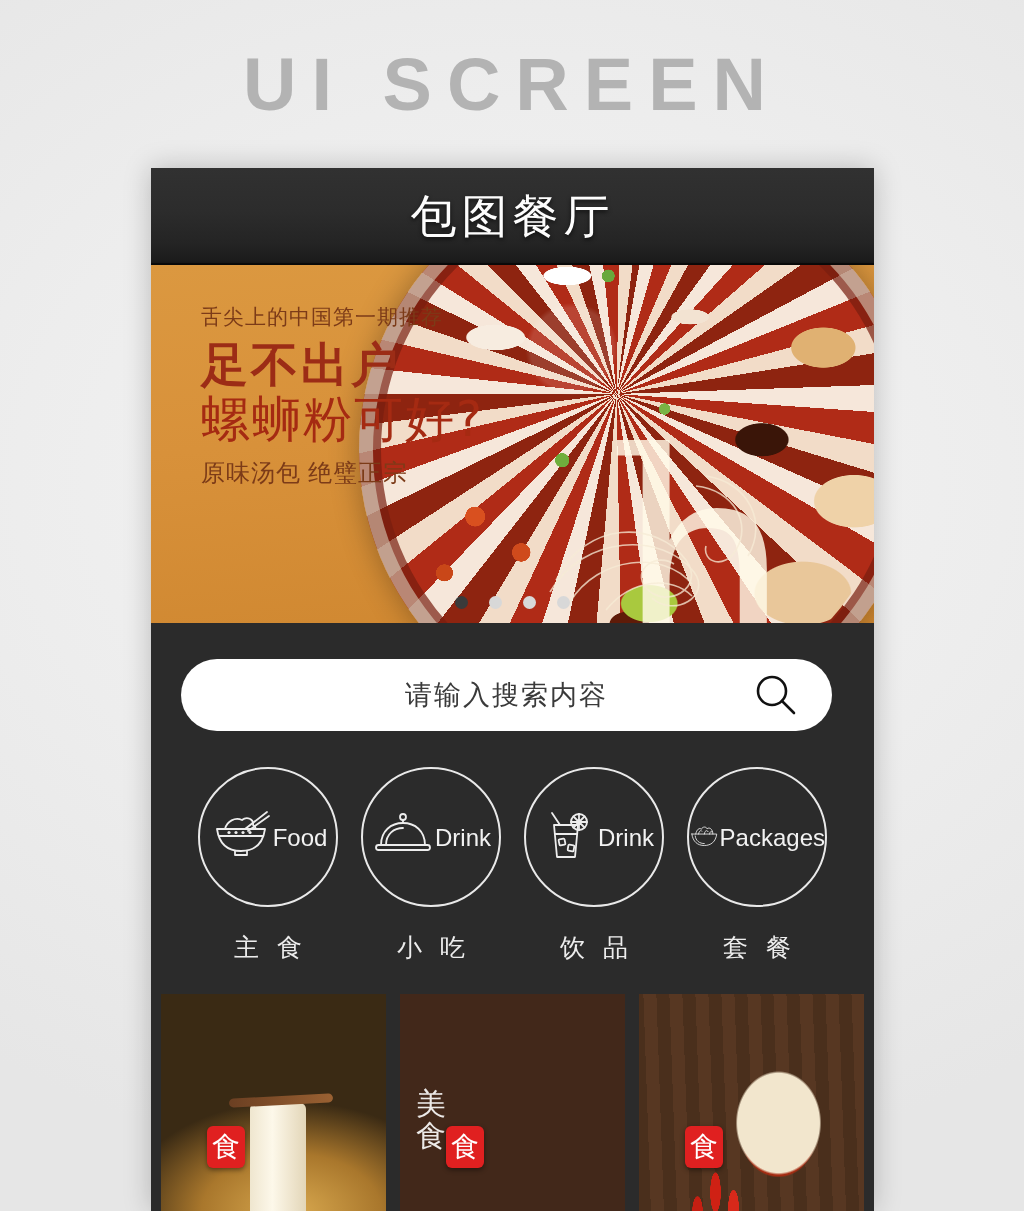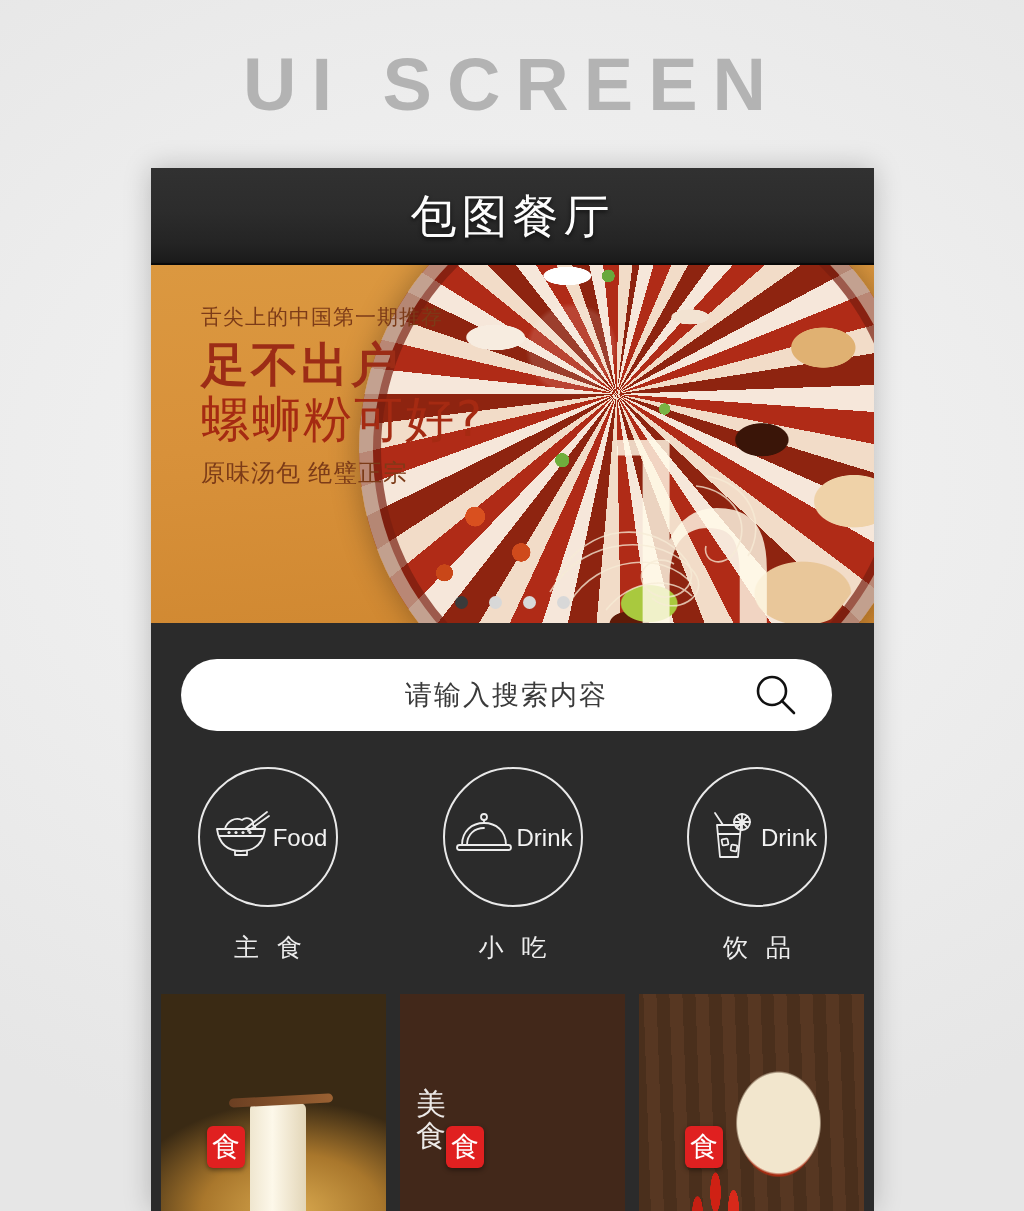--- a/index.html
+++ b/index.html
@@ -456,20 +456,36 @@
             <path d="M45 5 V21 M37 13 H53 M39.5 7.5 L50.5 18.5 M50.5 7.5 L39.5 18.5"></path>
             <rect x="25" y="30" width="6" height="6" rx="1" transform="rotate(-12 28 33)"></rect>
             <rect x="34" y="36" width="6" height="6" rx="1" transform="rotate(10 37 39)"></rect>
           </g>
         </svg>
         <div class="cat-en">Drink</div>
       </div>
       <div class="cat-cn">饮 品</div>
     </div>
 
+    <div class="cat">
+      <div class="cat-circle">
+        <svg class="cat-glyph" viewBox="0 0 64 52">
+          <g fill="none" stroke="#ededed" stroke-width="1.8" stroke-linecap="round" stroke-linejoin="round">
+            <path d="M6 24 H58 C56 40, 46 48, 32 48 C18 48, 8 40, 6 24 Z"></path>
+            <path d="M13 28 C14 38, 22 44, 32 44"></path>
+            <path d="M14 24 C16 14, 22 10, 26 14 C28 8, 36 8, 38 13 C42 9, 50 13, 50 24"></path>
+            <path d="M20 24 C21 17, 25 15, 27 18"></path>
+            <path d="M32 24 C33 16, 38 15, 40 19"></path>
+            <path d="M43 24 C44 18, 47 17, 48 20"></path>
+          </g>
+        </svg>
+        <div class="cat-en">Packages</div>
+      </div>
+      <div class="cat-cn">套 餐</div>
+    </div>
   </div>
 
   <div class="cards">
     <div class="card card-1">
       <div class="stamp">食</div>
     </div>
     <div class="card card-2">
       <div class="watermark-cn">美食</div>
       <div class="stamp stamp-2">食</div>
     </div>

